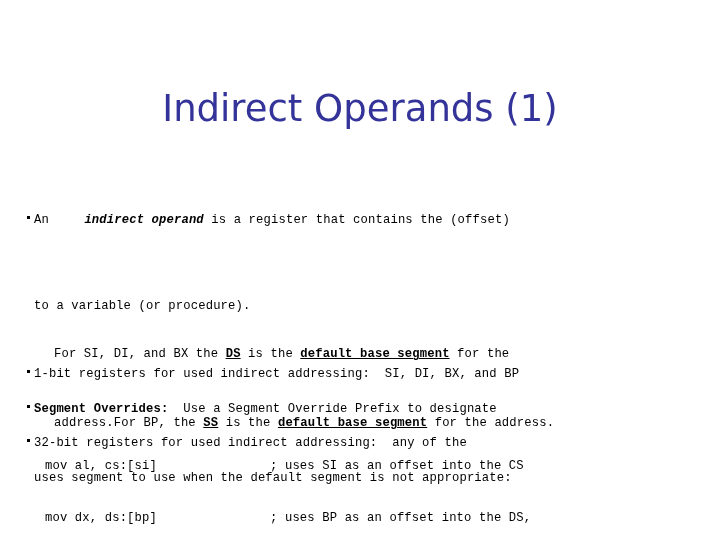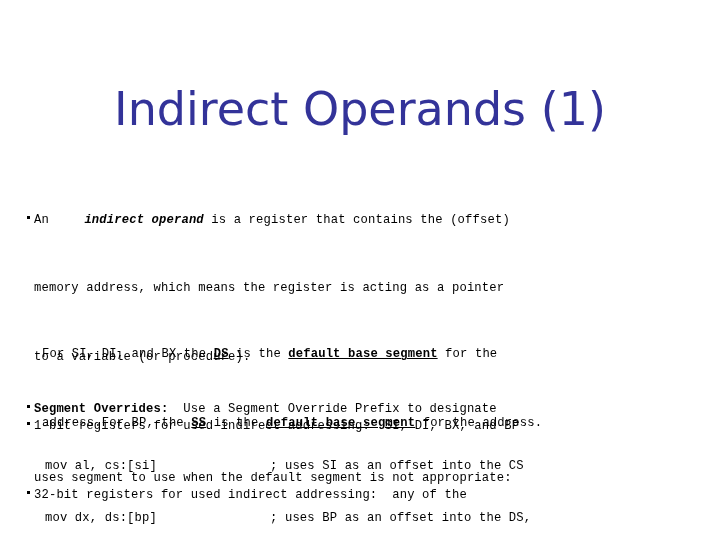--- a/index.html
+++ b/index.html
@@ -25,42 +25,42 @@
   }
 
   
   .slide-title {
     position: absolute;
     left: 0;
     top: 86px;
     width: 720px;
     text-align: center;
     font-family: "DejaVu Sans", "Liberation Sans", sans-serif;
-    font-size: 46px;
+    font-size: 37px;
     font-weight: normal;
     line-height: 46px;
     color: #333399;
     letter-spacing: 0px;
     white-space: nowrap;
   }
 
   
   .body-block {
     position: absolute;
     font-family: "Liberation Mono", "DejaVu Sans Mono", monospace;
     font-size: 12.2px;
     line-height: 17.2px;
     color: #000000;
     white-space: pre;
     letter-spacing: 0.15px;
   }
 
   .blk-intro   { left: 27px; top: 160px;  }
   .blk-default { left: 27px; top: 280px;  }
-  .blk-forline { left: 42px; top: 312px;  }
+  .blk-forline { left: 54px; top: 312px;  }
   .blk-override{ left: 27px; top: 367px;  }
   .blk-code    { left: 45px; top: 424px;  }
   .blk-comments{ left: 270px; top: 424px; }
 
   .line {
     display: block;
     white-space: pre;
     min-height: 17.2px;
   }
 
@@ -92,21 +92,20 @@
 <body>
 
 <div class="slide">
 
   <div class="slide-title">Indirect Operands (1)</div>
 
   <div class="body-block blk-intro">
 
     <span class="line"><span class="bullet"></span><span>An </span><span class="bi">indirect operand</span><span> is a register that contains the (offset)</span></span>
 
-    <span class="line cont">memory address, which means the register is acting as a pointer</span>
 
     <span class="line cont">to a variable (or procedure).</span>
 
     <span class="line"><span class="bullet"></span><span>1-bit registers for used indirect addressing:  SI, DI, BX, and BP</span></span>
 
     <span class="line"><span class="bullet"></span><span>32-bit registers for used indirect addressing:  any of the</span></span>
 
     
   </div>
 

